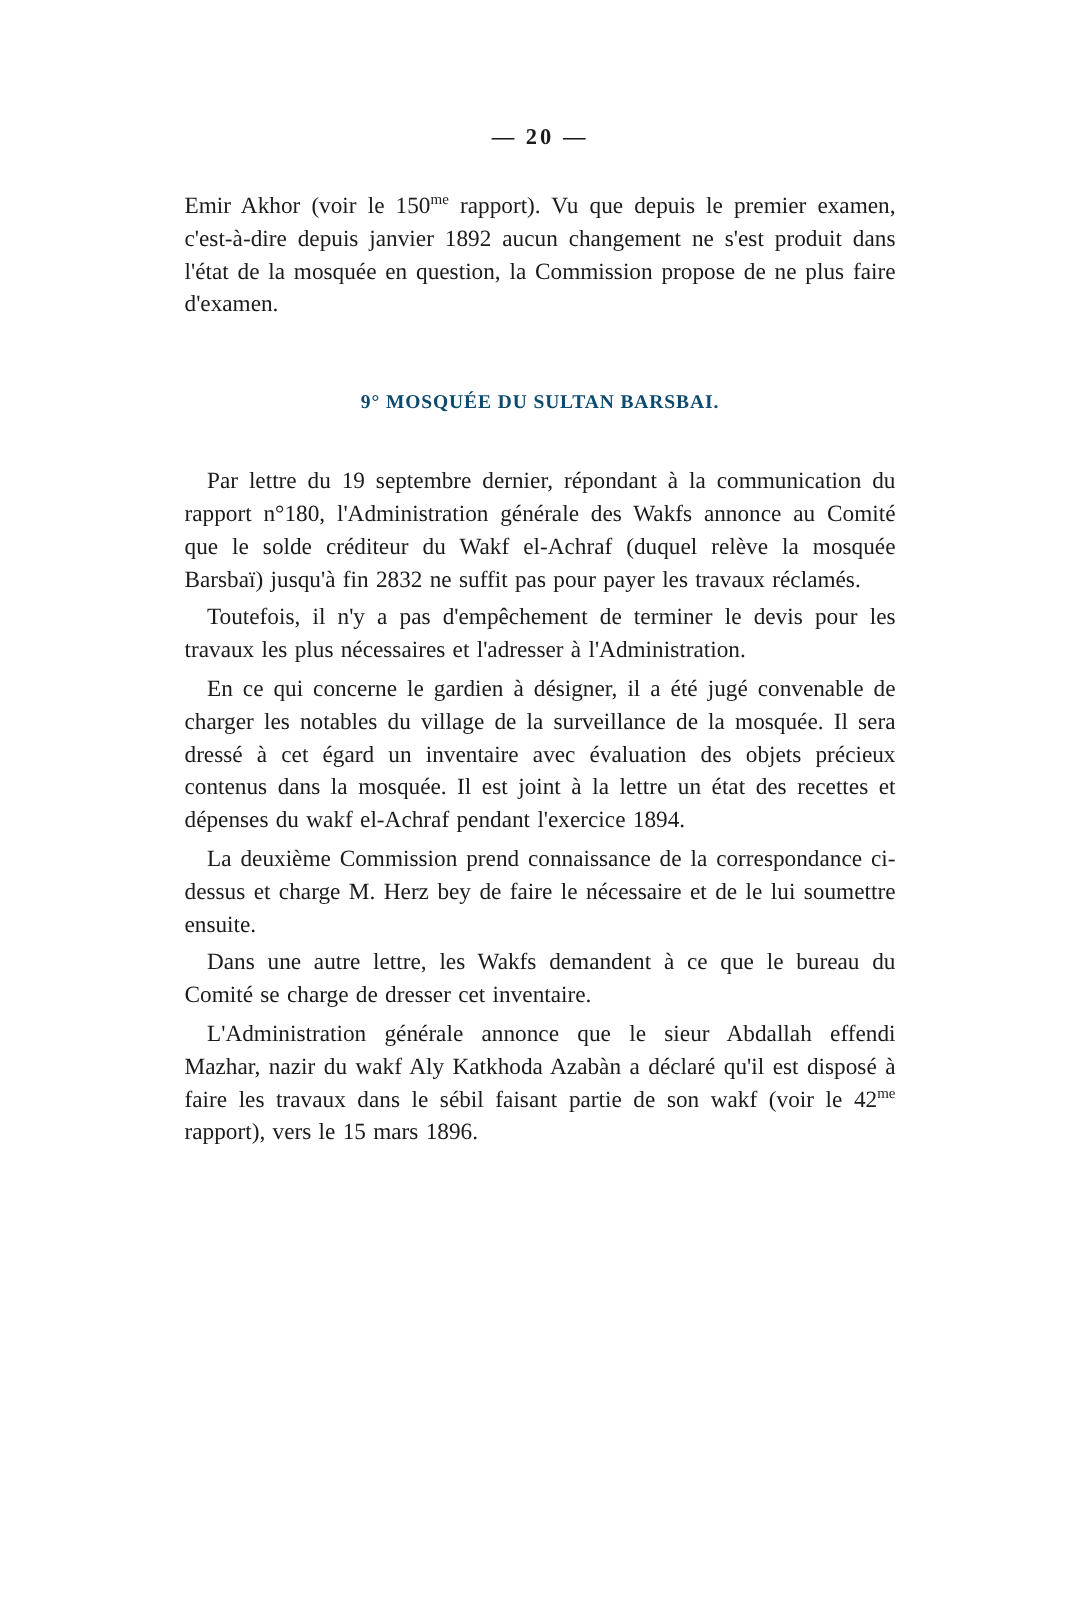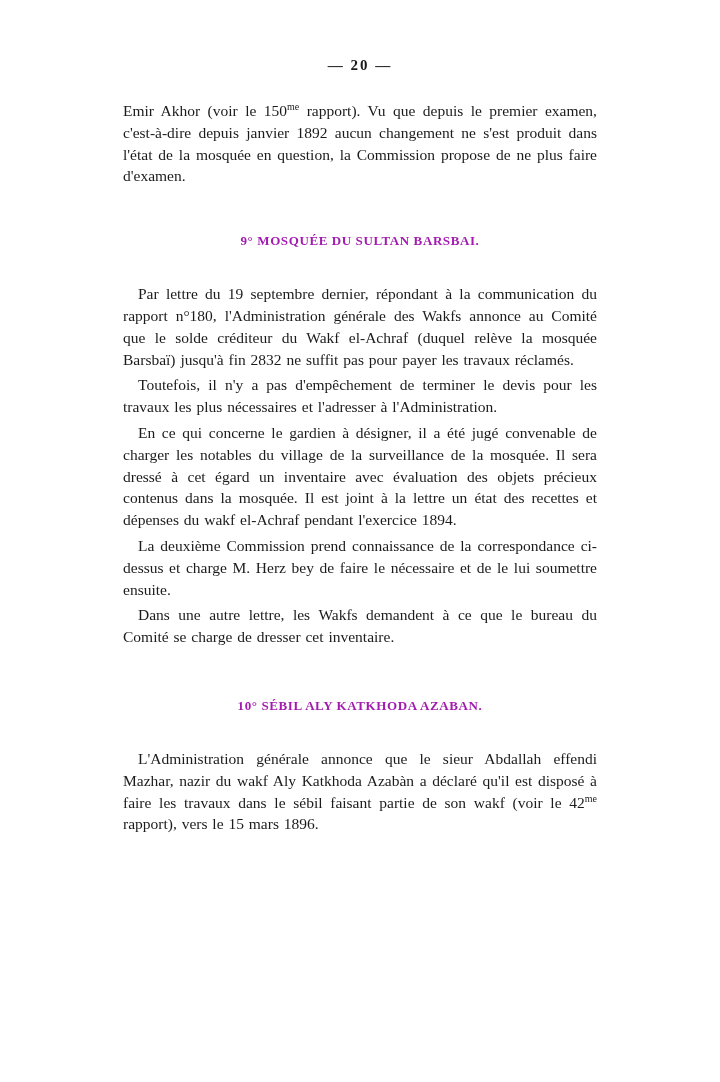--- a/index.html
+++ b/index.html
@@ -10,21 +10,21 @@
   body {
     width: 720px;
     height: 1082px;
     font-family: "Liberation Serif", "DejaVu Serif", serif;
     color: #1b1b1b;
     overflow: hidden;
   }
   .page {
     width: 482px;
     margin: 0 auto;
-    padding-top: 57px;
+    padding-top: 84px;
   }
   .page-number {
     text-align: center;
     font-size: 15px;
     font-weight: bold;
     letter-spacing: 2px;
     margin-bottom: 26px;
   }
   .para {
     font-size: 15.5px;
@@ -35,21 +35,21 @@
   }
   .para.indent {
     text-indent: 15px;
   }
   .section-heading {
     text-align: center;
     font-size: 13px;
     font-weight: bold;
     letter-spacing: 0.6px;
     margin: 46px 0 34px 0;
-    color: #a21caf;
+    color: #0c4a6e;
   }
   .section-heading.second {
     margin-top: 50px;
   }
   sup {
     font-size: 10px;
     line-height: 0;
   }
 </style>
 </head>
@@ -66,18 +66,17 @@
   <p class="para indent">Par lettre du 19 septembre dernier, répondant à la communication du rapport n°180, l'Administration générale des Wakfs annonce au Comité que le solde créditeur du Wakf el-Achraf (duquel relève la mosquée Barsbaï) jusqu'à fin 2832 ne suffit pas pour payer les travaux réclamés.</p>
 
   <p class="para indent">Toutefois, il n'y a pas d'empêchement de terminer le devis pour les travaux les plus nécessaires et l'adresser à l'Administration.</p>
 
   <p class="para indent">En ce qui concerne le gardien à désigner, il a été jugé convenable de charger les notables du village de la surveillance de la mosquée. Il sera dressé à cet égard un inventaire avec évaluation des objets précieux contenus dans la mosquée. Il est joint à la lettre un état des recettes et dépenses du wakf el-Achraf pendant l'exercice 1894.</p>
 
   <p class="para indent">La deuxième Commission prend connaissance de la correspondance ci-dessus et charge M. Herz bey de faire le nécessaire et de le lui soumettre ensuite.</p>
 
   <p class="para indent">Dans une autre lettre, les Wakfs demandent à ce que le bureau du Comité se charge de dresser cet inventaire.</p>
 
-  <h2 class="section-heading second">10° SÉBIL ALY KATKHODA AZABAN.</h2>
 
   <p class="para indent"><span>L'Administration générale annonce que le sieur Abdallah effendi Mazhar, nazir du wakf Aly Katkhoda Azabàn a déclaré qu'il est disposé à faire les travaux dans le sébil faisant partie de son wakf (voir le 42</span><sup>me</sup><span> rapport), vers le 15 mars 1896.</span></p>
 
 
 </div>
 
 </body></html>

